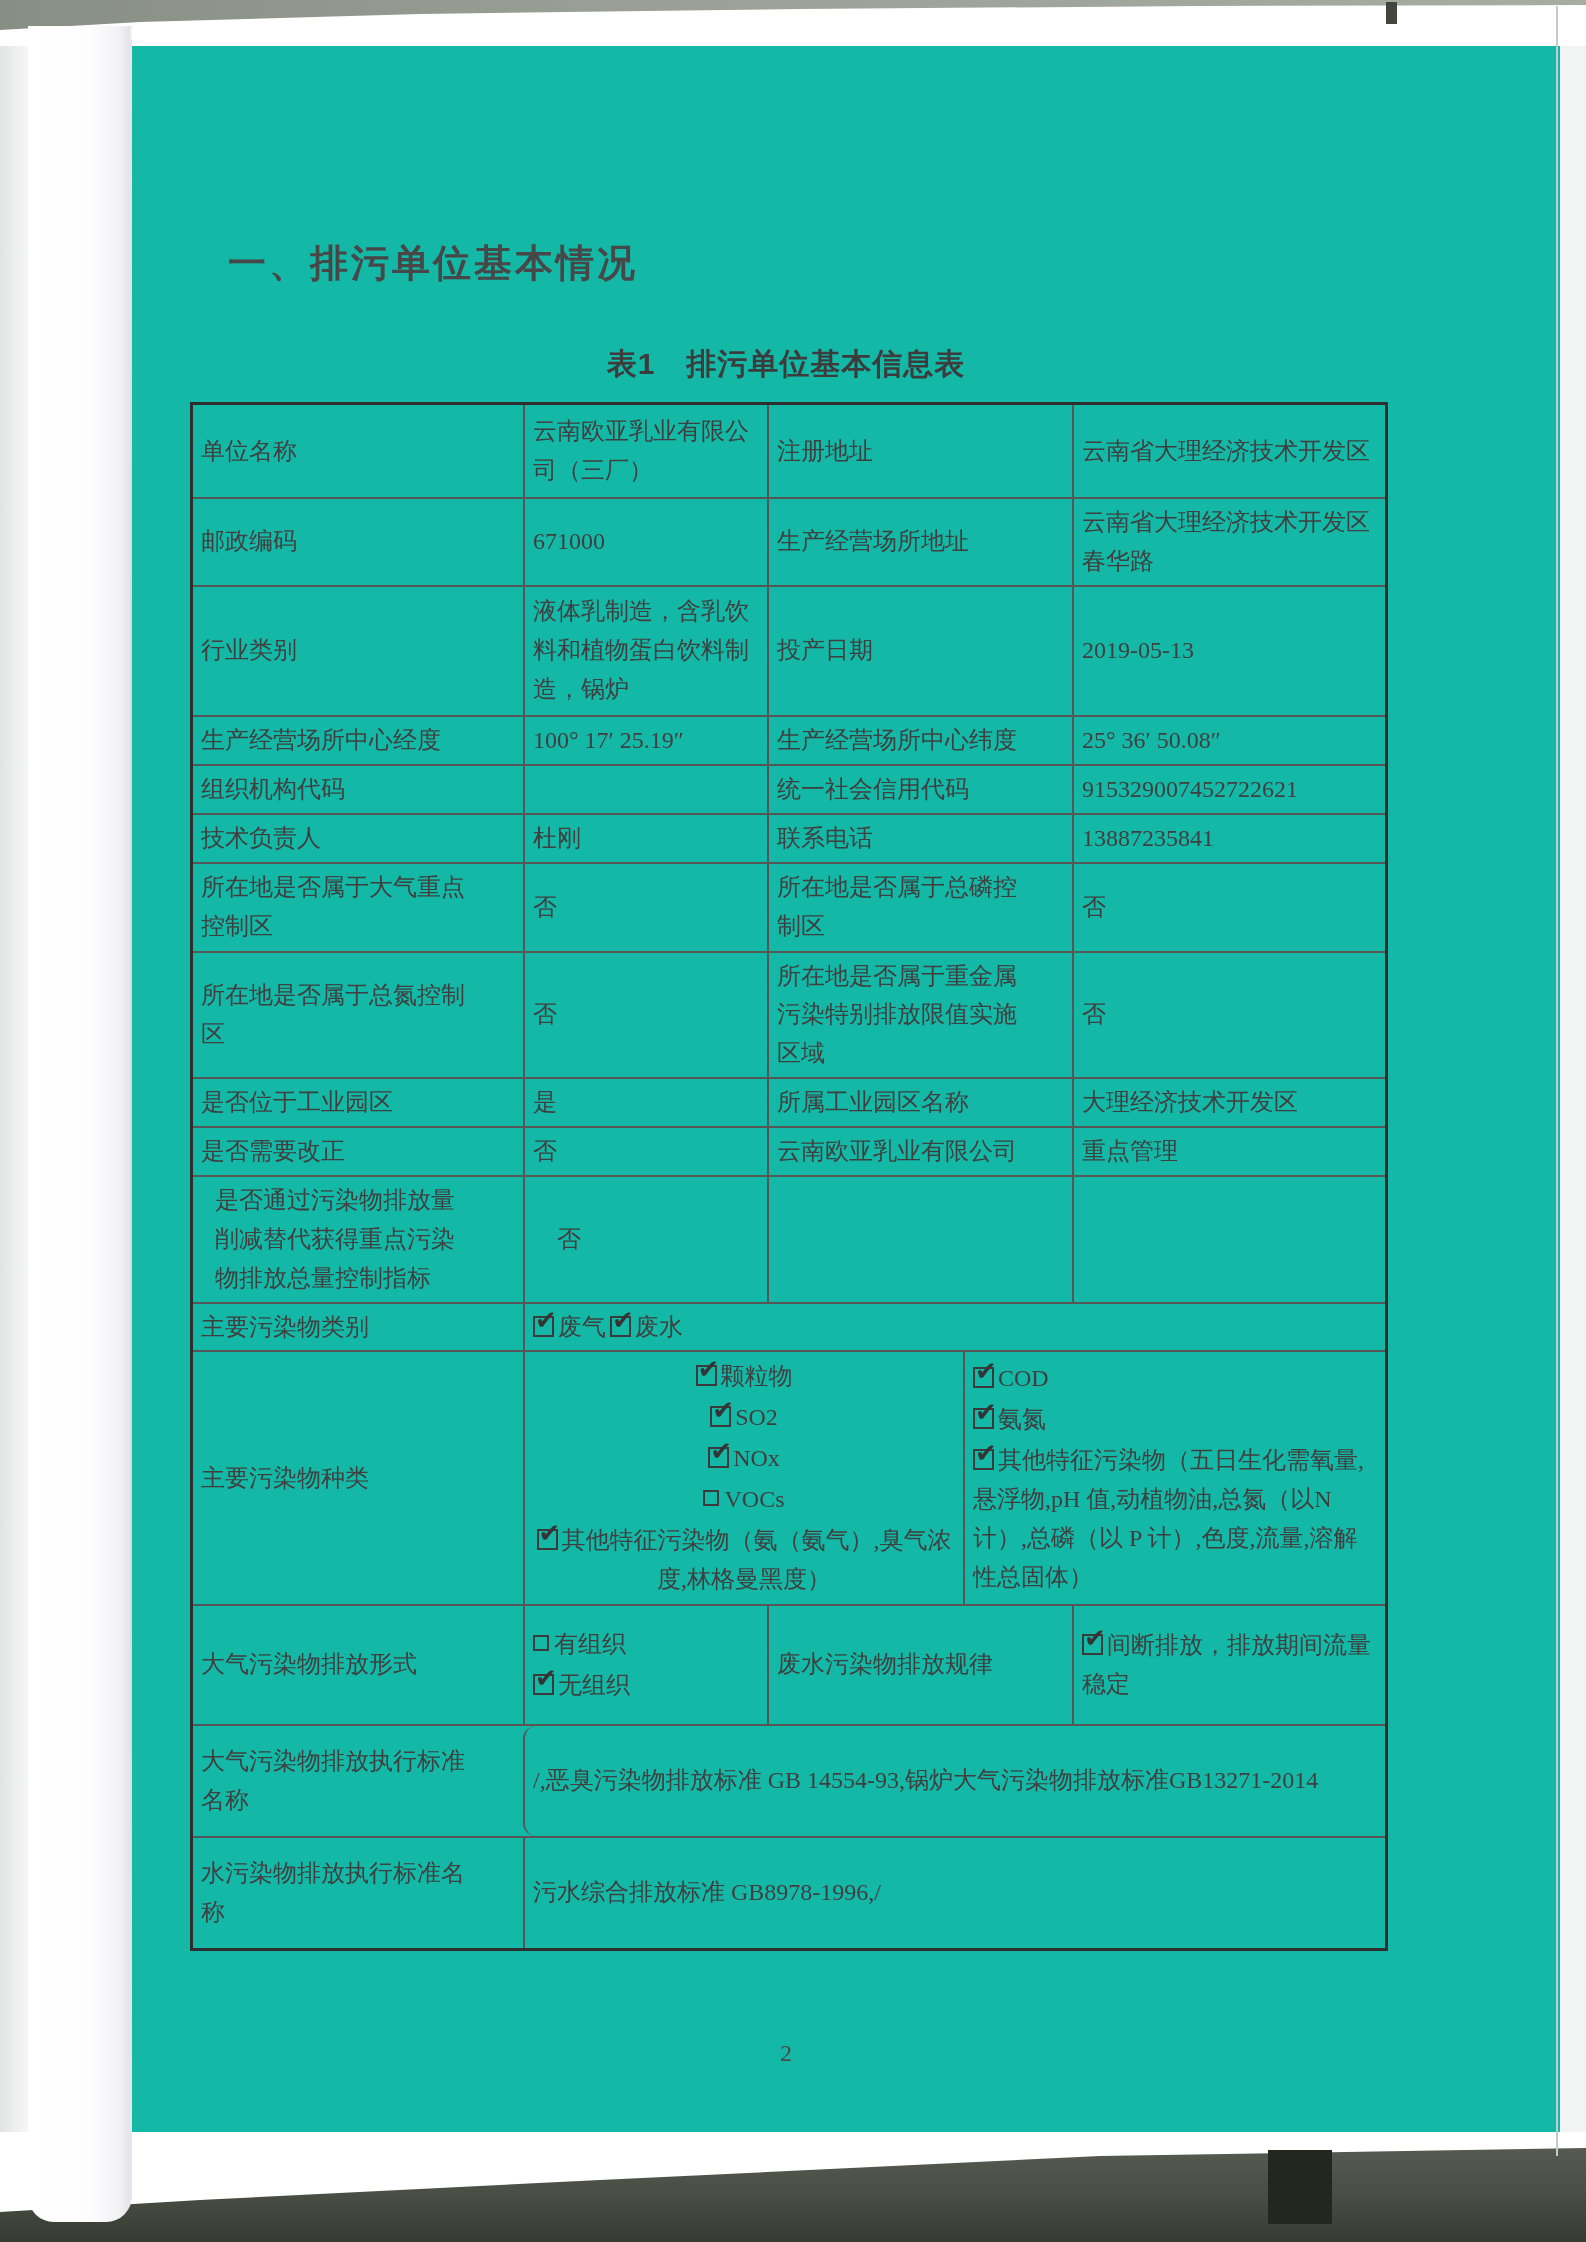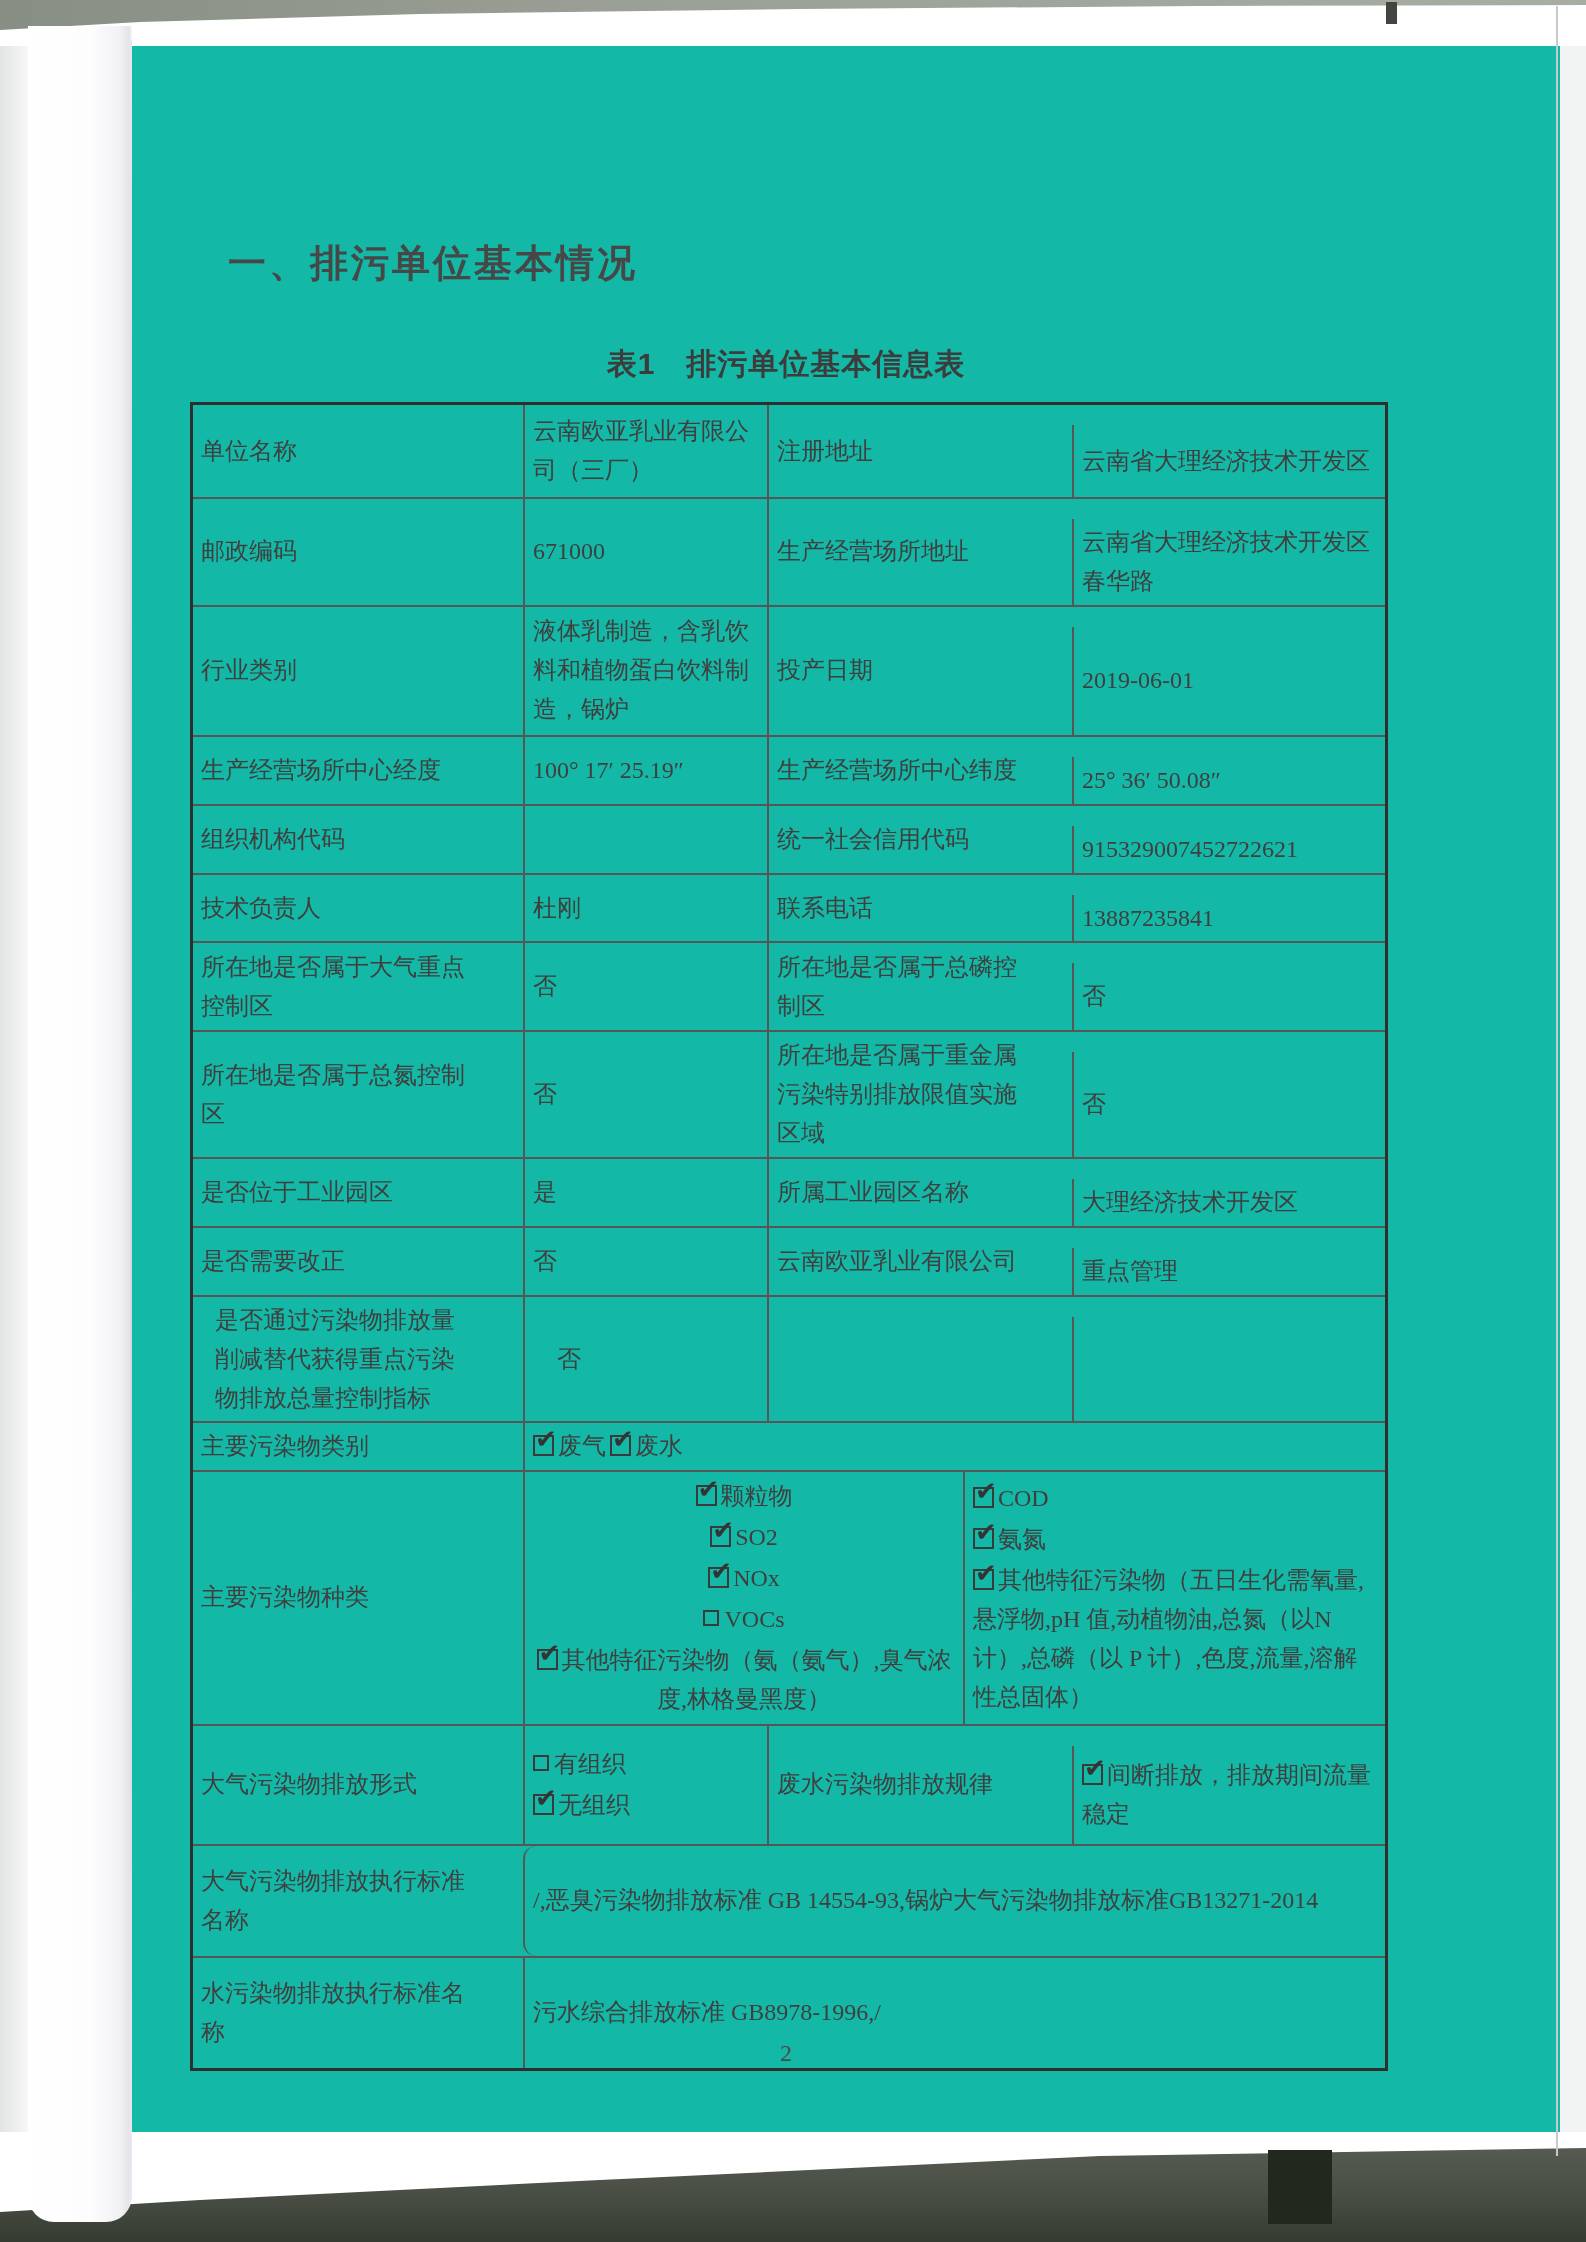--- a/index.html
+++ b/index.html
@@ -34,21 +34,21 @@
   .tbl-title{position:absolute;left:190px;top:344px;width:1192px;text-align:center;z-index:10;
     font-family:"Liberation Sans","DejaVu Sans",sans-serif;font-weight:bold;
     font-size:30px;color:#3c3c3c;letter-spacing:1px;}
   .bi-table{position:absolute;left:190px;top:402px;width:1192px;z-index:10;
     border:3px solid #2e2e2e;background:transparent;font-size:24px;line-height:1.62;color:#3f3f3f;}
   .trow{display:flex;border-top:2px solid #565656;}
   .trow:first-child{border-top:none;}
   .cell{border-left:2px solid #565656;padding:4px 8px;box-sizing:border-box;
     display:flex;flex-direction:column;justify-content:center;}
   .cell:first-child{border-left:none;}
-  .c1{width:330px;}.c2{width:244px;}.c3{width:305px;}.c4{flex:1;margin-top:20px;}
+  .c1{width:330px;}.c2{width:244px;}.c3{width:305px;}.c4{flex:1;}
   .cA{width:440px;text-align:center;}.cB{flex:1;}
   .cspan{flex:1;}
   .cell.c1.lab{padding-right:50px;}
   .cell.c3.lab{padding-right:42px;}
   .lab-tight{padding-right:46px !important;}
   .indent{padding-left:22px;}
   .indent-val{padding-left:32px;}
   .just{text-align:justify;border-radius:13px;}
   .rh1{min-height:92px}.rh2{min-height:82px}.rh3{min-height:128px}.rh4{min-height:47px}
   .rh5{min-height:45px}.rh6{min-height:46px}.rh7{min-height:87px}.rh8{min-height:113px}
@@ -98,21 +98,21 @@
       <div class="cell c1 lab">邮政编码</div>
       <div class="cell c2 val">671000</div>
       <div class="cell c3 lab">生产经营场所地址</div>
       <div class="cell c4 val">云南省大理经济技术开发区春华路</div>
     </div>
 
     <div class="trow rh3">
       <div class="cell c1 lab">行业类别</div>
       <div class="cell c2 val">液体乳制造，含乳饮料和植物蛋白饮料制造，锅炉</div>
       <div class="cell c3 lab">投产日期</div>
-      <div class="cell c4 val">2019-06-01</div>
+      <div class="cell c4 val">2019-05-13</div>
     </div>
 
     <div class="trow rh4">
       <div class="cell c1 lab">生产经营场所中心经度</div>
       <div class="cell c2 val">100° 17′ 25.19″</div>
       <div class="cell c3 lab">生产经营场所中心纬度</div>
       <div class="cell c4 val">25° 36′ 50.08″</div>
     </div>
 
     <div class="trow rh5">

